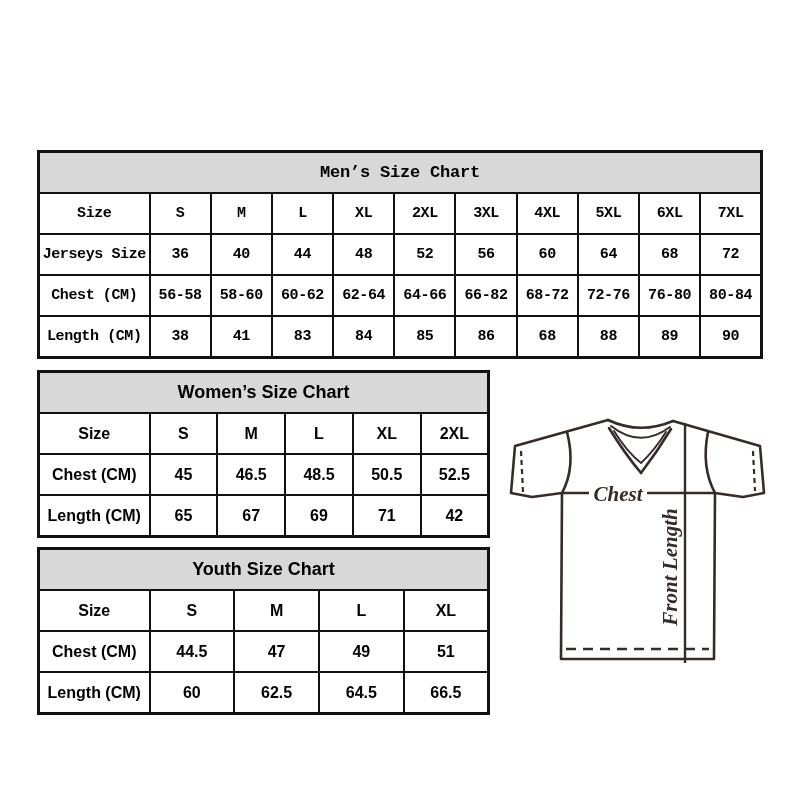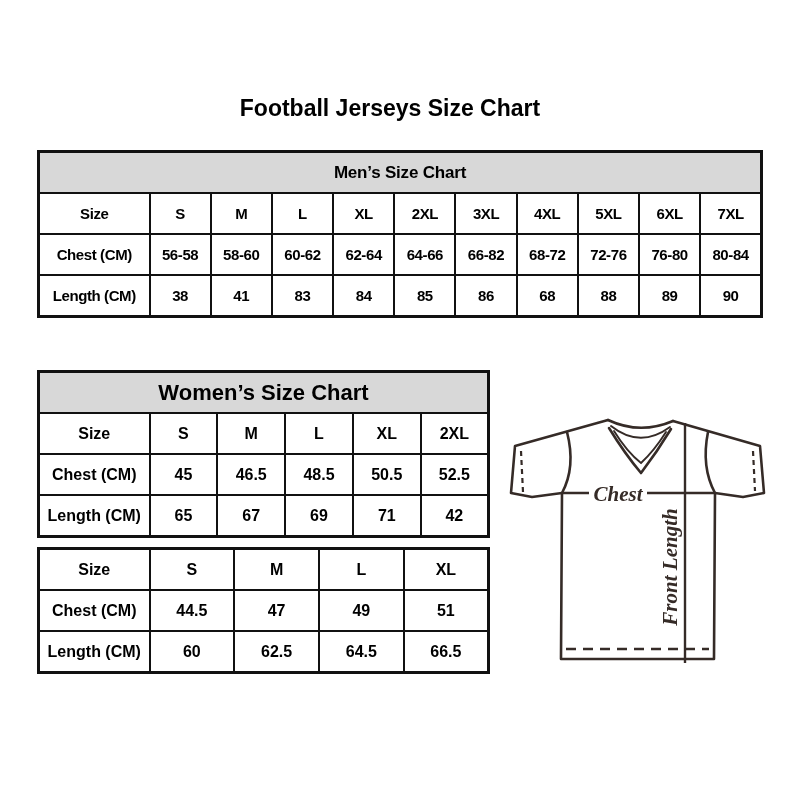--- a/index.html
+++ b/index.html
@@ -38,26 +38,26 @@
     white-space: nowrap;
   }
   td.table-title {
     background: #d8d8d8;
     font-size: 17px;
     height: 40px;
   }
   col.label-col { width: 111px; }
 
   table.mens { left: 37px; top: 150px; width: 726px; }
-  table.mens td { height: 39px; font-size: 15px; letter-spacing: -0.4px; }
+  table.mens td { height: 39px; font-size: 15px; letter-spacing: -0.4px; font-family: Liberation Mono, monospace; }
   table.mens td.table-title { font-size: 17px; letter-spacing: -0.2px; }
 
   table.womens { left: 37px; top: 370px; width: 453px; }
   table.womens td { height: 39px; font-size: 16px; }
-  table.womens td.table-title { font-size: 22px; }
+  table.womens td.table-title { font-size: 18px; }
 
   table.youth { left: 37px; top: 547px; width: 453px; }
   table.youth td { height: 39px; font-size: 16px; }
   table.youth td.table-title { font-size: 18px; }
 
   svg.jersey {
     position: absolute;
     left: 505px; top: 402px;
     width: 266px; height: 266px;
   }
@@ -98,21 +98,20 @@
     font-weight: bold;
     font-size: 21px;
     fill: #352b27;
   }
 </style>
 </head>
 <body>
 
 <div class="page">
 
-  <h1 class="title">Football Jerseys Size Chart</h1>
 
   <table class="size-table mens">
       <colgroup>
         <col class="label-col">
         <col>
         <col>
         <col>
         <col>
         <col>
         <col>
@@ -132,20 +131,33 @@
           <td>L</td>
           <td>XL</td>
           <td>2XL</td>
           <td>3XL</td>
           <td>4XL</td>
           <td>5XL</td>
           <td>6XL</td>
           <td>7XL</td>
         </tr>
         <tr>
+          <td>Jerseys Size</td>
+          <td>36</td>
+          <td>40</td>
+          <td>44</td>
+          <td>48</td>
+          <td>52</td>
+          <td>56</td>
+          <td>60</td>
+          <td>64</td>
+          <td>68</td>
+          <td>72</td>
+        </tr>
+        <tr>
           <td>Chest (CM)</td>
           <td>56-58</td>
           <td>58-60</td>
           <td>60-62</td>
           <td>62-64</td>
           <td>64-66</td>
           <td>66-82</td>
           <td>68-72</td>
           <td>72-76</td>
           <td>76-80</td>
@@ -210,20 +222,23 @@
   <table class="size-table youth">
       <colgroup>
         <col class="label-col">
         <col>
         <col>
         <col>
         <col>
       </colgroup>
       <tbody>
         <tr>
+          <td colspan="5" class="table-title">Youth Size Chart</td>
+        </tr>
+        <tr>
           <td>Size</td>
           <td>S</td>
           <td>M</td>
           <td>L</td>
           <td>XL</td>
         </tr>
         <tr>
           <td>Chest (CM)</td>
           <td>44.5</td>
           <td>47</td>

